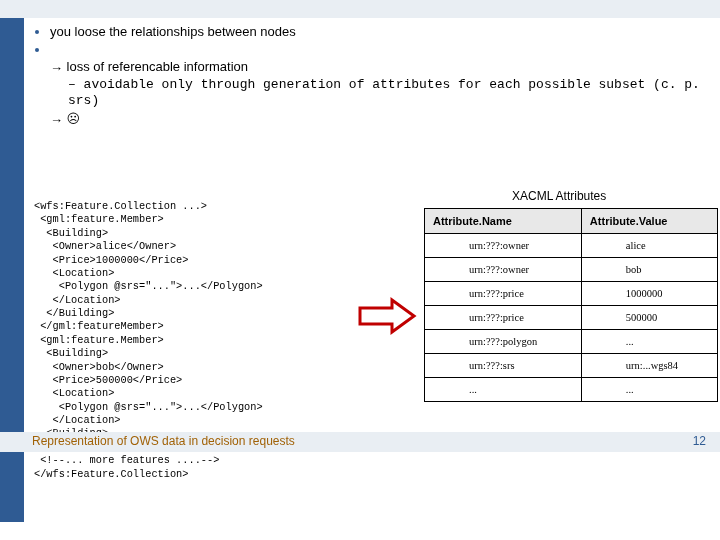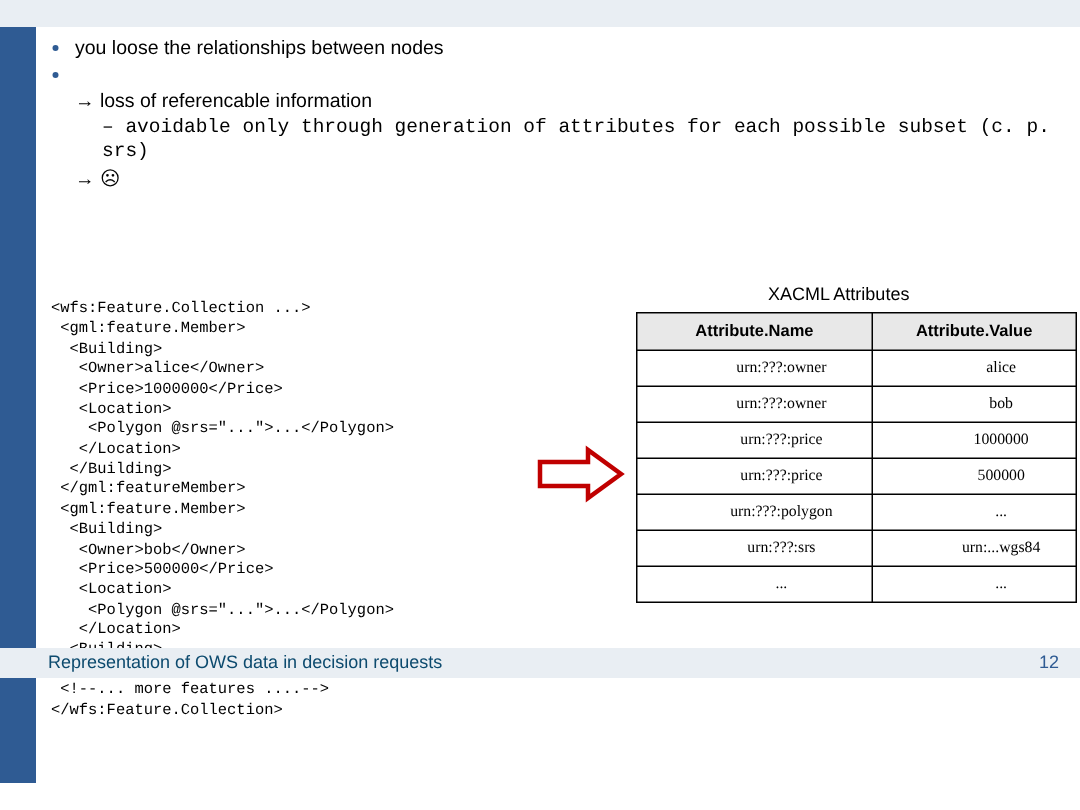--- a/index.html
+++ b/index.html
@@ -79,38 +79,38 @@
     left: 390px;
     top: 20px;
     width: 294px;
     border-collapse: collapse;
     font-size: 11px;
     font-family: Arial, sans-serif;
   }
   .tbl th, .tbl td {
     border: 1px solid #000;
     padding: 6px 8px;
-    text-align: center;
+    text-align: left;
   }
   .tbl th { background: #e8e8e8; font-weight: bold; }
   .tbl .mono { font-family: Liberation Serif, serif; font-size: 10.5px; padding-left: 44px; }
   .footer {
     position: absolute;
     bottom: 0;
     left: 0;
     width: 720px;
     height: 20px;
     background: #e9eef3;
   }
   .footer-title {
     position: absolute;
     left: 32px;
     bottom: 4px;
     font-size: 12px;
-    color: #0c4a6e;
+    color: #a16207;
   }
   .footer-page {
     position: absolute;
     right: 14px;
     bottom: 4px;
     font-size: 12px;
     color: #2f5b93;
   }
 </style>
 </head>

